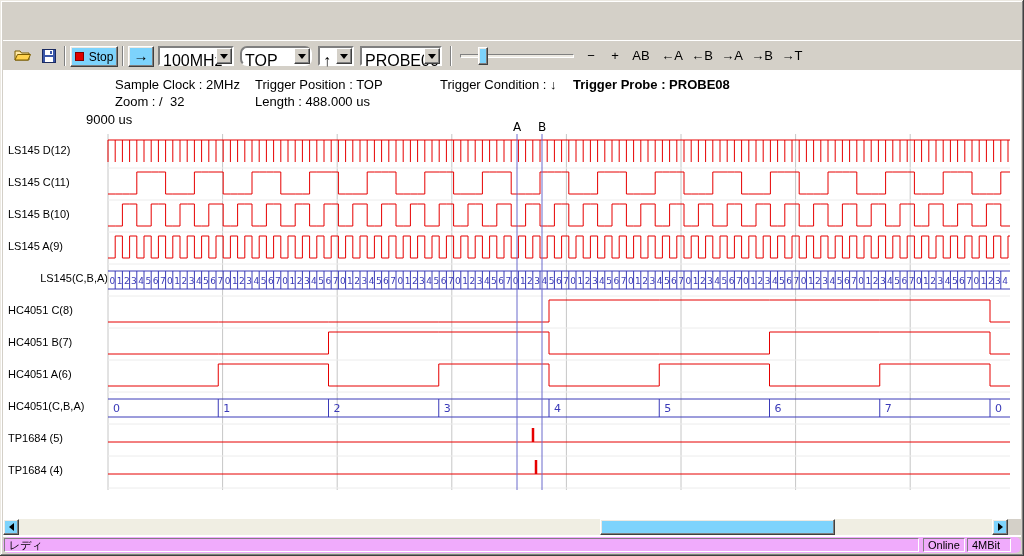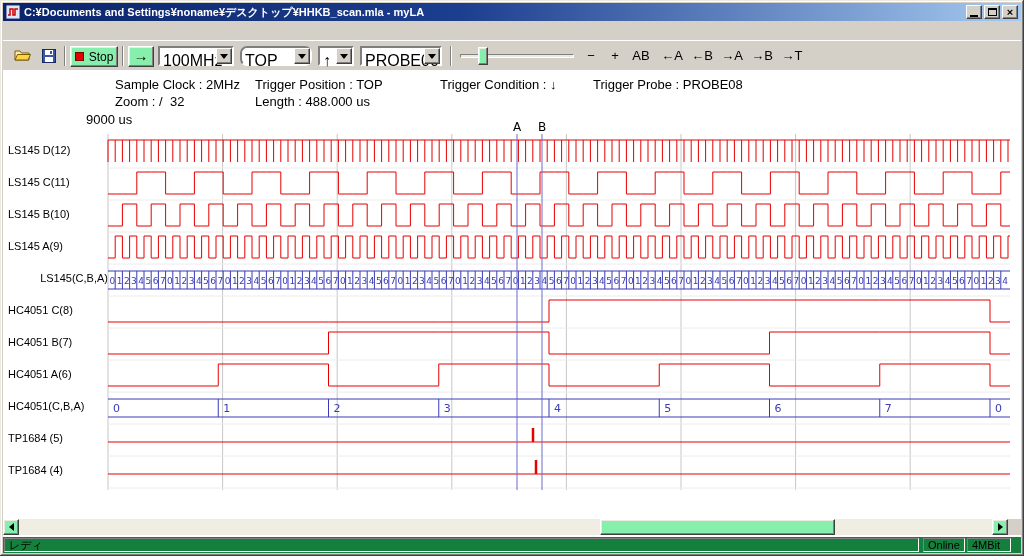--- a/index.html
+++ b/index.html
@@ -23,21 +23,21 @@
   .glyph-min { width:8px; height:2px; background:#000; margin-top:7px; }
   .glyph-max { width:9px; height:8px; border:1px solid #000; border-top:2px solid #000; }
 
   
   .menubar { left:3px; top:21px; width:1018px; height:19px; display:flex; align-items:center; }
   .menu-item { font-size:12px; padding:2px 8px; }
 
   
   .toolbar { left:3px; top:40px; width:1018px; height:30px; border-top:1px solid #fff; }
   .vsep { width:2px; height:20px; border-left:1px solid #808080; border-right:1px solid #fff; }
-  .raised { background:#86efac; border:1px solid; border-color:#fff #404040 #404040 #fff;
+  .raised { background:#7dd3fc; border:1px solid; border-color:#fff #404040 #404040 #fff;
             box-shadow:inset -1px -1px 0 #808080, inset 1px 1px 0 #ece9e2; }
   .flatbtn { font-size:13px; text-align:center; line-height:20px; }
   .combo { height:20px; background:#fff; border:2px solid; border-color:#7f7f7f #fff #fff #7f7f7f; }
   .combo-text { font-size:16px; padding:4px 3px; display:block; white-space:nowrap; overflow:hidden; }
   .combo-btn { position:absolute; right:0; top:0; width:16px; height:16px;
                background:#d4d0c8; border:1px solid; border-color:#fff #404040 #404040 #fff;
                box-shadow:inset -1px -1px 0 #808080; display:flex; align-items:center; justify-content:center; }
   .tri-down { width:0; height:0; border:4px solid transparent; border-top:5px solid #000; margin-top:4px; }
   .tri-left { width:0; height:0; border:4px solid transparent; border-right:5px solid #000; margin-right:4px; }
   .tri-right{ width:0; height:0; border:4px solid transparent; border-left:5px solid #000; margin-left:4px; }
@@ -50,47 +50,31 @@
   #wave-svg { position:absolute; left:0; top:0; width:1024px; height:556px; }
   #wave-svg text { font-family:"DejaVu Sans","Liberation Sans",sans-serif; }
 
   
   .hscroll { left:3px; top:519px; width:1005px; height:16px; background:#f0eee3; }
   .sb-btn { position:absolute; top:0; width:16px; height:16px; display:flex; align-items:center; justify-content:center; }
   .sb-thumb { position:absolute; top:0; height:16px; }
   .sb-corner { left:1008px; top:519px; width:13px; height:16px; background:#d4d0c8; }
 
   
-  .statusbar { left:3px; top:537px; width:1018px; height:16px; background:#15803d; }
+  .statusbar { left:3px; top:537px; width:1018px; height:16px; background:#f0abfc;border-radius:6px; }
   .sunken { position:absolute; top:1px; height:14px; border:1px solid; border-color:#808080 #fff #fff #808080;
             font-size:11px; padding:0 4px; line-height:12px; white-space:nowrap; overflow:hidden; }
 
   .slider-groove { height:4px; border:1px solid; border-color:#808080 #fff #fff #808080; background:#ece9e2; }
 </style>
 </head>
 <body>
 
 <div class="win">
 
-  <div class="abs titlebar">
-    <svg width="14" height="14" viewBox="0 0 14 14">
-      <rect x="0" y="0" width="14" height="14" fill="#dfe6f5" stroke="#2a3a8a"></rect>
-      <path d="M2,10 H4 V4 H7 V10 H9 V4 H12" stroke="#d00000" stroke-width="1.5" fill="none"></path>
-    </svg>
-    <span class="title-text">C:¥Documents and Settings¥noname¥デスクトップ¥HHKB_scan.mla - myLA</span>
-    <span class="tb-btn">
-        <span class="glyph-min"></span>
-      </span>
-    <span class="tb-btn">
-        <span class="glyph-max"></span>
-      </span>
-    <span class="tb-btn">
-        <span>×</span>
-      </span>
-  </div>
 
 
   <div class="abs toolbar"></div>
 
   <div class="abs" style="left:12px; top:45px; width:24px; height:22px;">
     <svg width="18" height="15" viewBox="0 0 18 15" style="margin:3px 0 0 2px;">
       <path d="M1,3 h5 l1.5,2 H15 V12 H1 Z" fill="#ffe9a8" stroke="#7a5c00"></path>
       <path d="M1,12 L3.5,6.5 H16.5 L14,12 Z" fill="#ffd24d" stroke="#7a5c00"></path>
     </svg>
   </div>
@@ -149,21 +133,21 @@
   <div class="abs flatbtn" style="left:688px; top:46px; width:28px; height:20px;">←B</div>
   <div class="abs flatbtn" style="left:718px; top:46px; width:28px; height:20px;">→A</div>
   <div class="abs flatbtn" style="left:748px; top:46px; width:28px; height:20px;">→B</div>
   <div class="abs flatbtn" style="left:778px; top:46px; width:28px; height:20px;">→T</div>
 
   <div class="abs client"></div>
 
   <div class="info" style="left:115px; top:77px;">Sample Clock : 2MHz</div>
   <div class="info" style="left:255px; top:77px;">Trigger Position : TOP</div>
   <div class="info" style="left:440px; top:77px;">Trigger Condition : ↓</div>
-  <div class="info" style="left:593px; top:77px;">Trigger Probe : PROBE08</div>
+  <div class="info" style="left:573px; top:77px;font-weight:bold;">Trigger Probe : PROBE08</div>
   <div class="info" style="left:115px; top:94px;">Zoom : /  32</div>
   <div class="info" style="left:255px; top:94px;">Length : 488.000 us</div>
   <div class="info" style="left:86px;  top:112px;">9000 us</div>
 
   <div class="chlabel" style="top:144px;">LS145 D(12)</div>
   <div class="chlabel" style="top:176px;">LS145 C(11)</div>
   <div class="chlabel" style="top:208px;">LS145 B(10)</div>
   <div class="chlabel" style="top:240px;">LS145 A(9)</div>
   <div class="chlabel" style="top:272px;text-align:right;">LS145(C,B,A)</div>
   <div class="chlabel" style="top:304px;">HC4051 C(8)</div>

